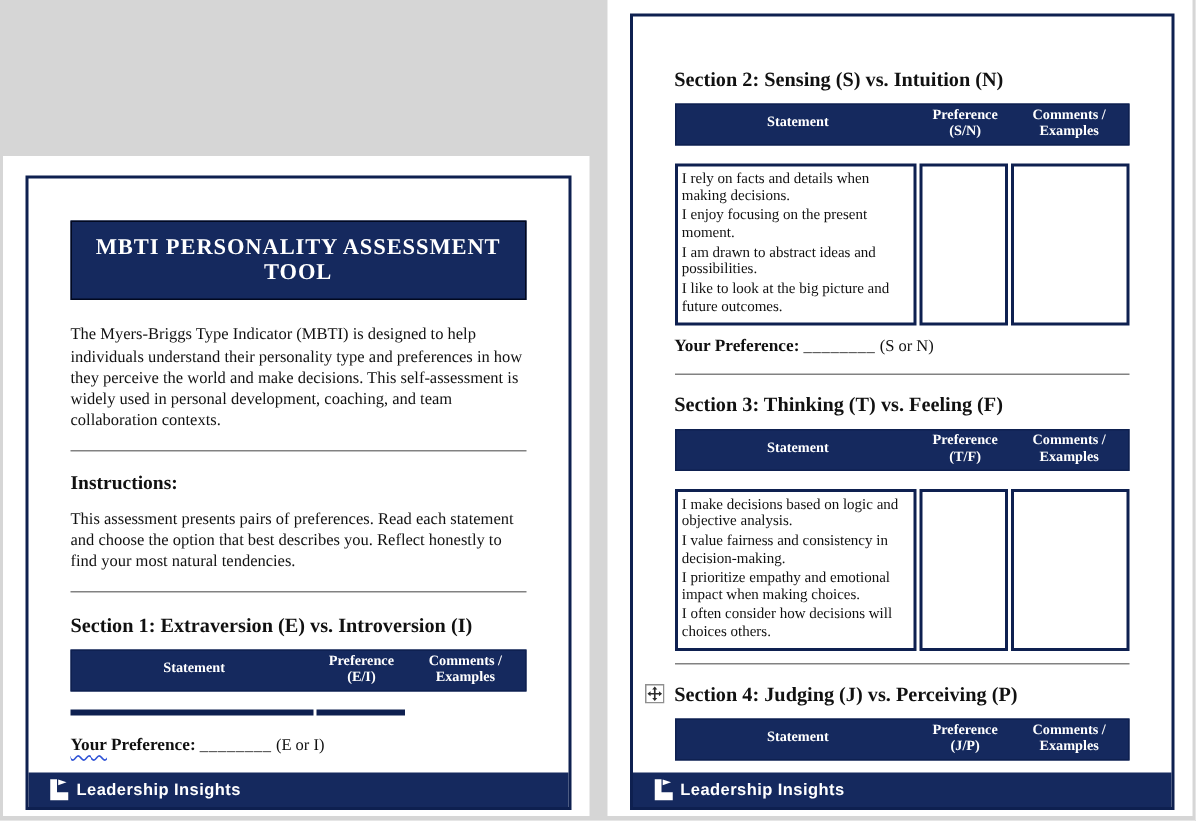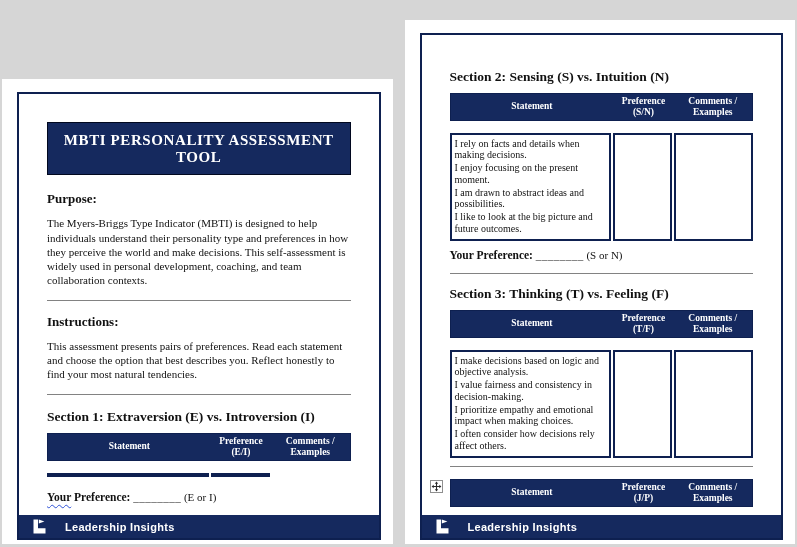--- a/index.html
+++ b/index.html
@@ -70,21 +70,21 @@
     text-decoration-style: wavy;
     text-decoration-color: #2f53d6;
     text-decoration-thickness: 1px;
     text-underline-offset: 2.5px;
   }
   .sec .rule.after-pref { margin-bottom: 12px; }
 
   
   .page-footer {
     height: 23px; background: #15295e;
-    display: flex; align-items: center; gap: 18px;
+    display: flex; align-items: center; gap: 4px;
     padding-left: 13px;
   }
   .brand-text {
     color: #fff; font-family: "Liberation Sans", "DejaVu Sans", sans-serif;
     font-weight: bold; font-size: 11px; letter-spacing: .3px;
   }
 
   
   .move-handle {
     position: absolute; left: -20px; top: 1px;
@@ -97,21 +97,20 @@
 <div class="canvas">
 
   <div class="page">
     <div class="page-inner">
       <div class="page-content">
 
         <div class="title-banner">
           <span>MBTI PERSONALITY ASSESSMENT TOOL</span>
         </div>
 
-        <h2 class="doc-h2">Purpose:</h2>
         <p class="doc-p">The Myers-Briggs Type Indicator (MBTI) is designed to help individuals understand their personality type and preferences in how they perceive the world and make decisions. This self-assessment is widely used in personal development, coaching, and team collaboration contexts.</p>
         <hr class="rule">
 
         <h2 class="doc-h2">Instructions:</h2>
         <p class="doc-p">This assessment presents pairs of preferences. Read each statement and choose the option that best describes you. Reflect honestly to find your most natural tendencies.</p>
         <hr class="rule pre-sec">
 
         <div class="sec">
           <h3 class="sec-h">Section 1: Extraversion (E) vs. Introversion (I)</h3>
 
@@ -204,34 +203,35 @@
               <div class="th">
                 <span>Comments /</span>
                 <span>Examples</span>
               </div>
             </div>
             <div class="t-body">
               <div class="t-cell t-statements">
                 <div class="stmt">I make decisions based on logic and objective analysis.</div>
                 <div class="stmt">I value fairness and consistency in decision-making.</div>
                 <div class="stmt">I prioritize empathy and emotional impact when making choices.</div>
-                <div class="stmt">I often consider how decisions rely affect others.</div>
+                <div class="stmt">I often consider how decisions will choices others.</div>
               </div>
               <div class="t-cell"></div>
               <div class="t-cell"></div>
             </div>
           </div>
           <hr class="rule after-pref">
         </div>
 
         <div class="sec">
           <svg class="move-handle" width="13" height="13" viewBox="0 0 13 13">
             <rect x="0.5" y="0.5" width="12" height="12" fill="#ffffff" stroke="#8f8f8f"></rect>
             <path d="M6.5 1.6 L8.2 3.7 H7.05 V5.95 H9.3 V4.8 L11.4 6.5 L9.3 8.2 V7.05 H7.05 V9.3 H8.2 L6.5 11.4 L4.8 9.3 H5.95 V7.05 H3.7 V8.2 L1.6 6.5 L3.7 4.8 V5.95 H5.95 V3.7 H4.8 Z" fill="#2b2b2b"></path>
           </svg>
+          <h3 class="sec-h">Section 4: Judging (J) vs. Perceiving (P)</h3>
           <div class="mbti-table">
             <div class="t-head">
               <div class="th">Statement</div>
               <div class="th">
                 <span>Preference</span>
                 <span>(J/P)</span>
               </div>
               <div class="th">
                 <span>Comments /</span>
                 <span>Examples</span>

